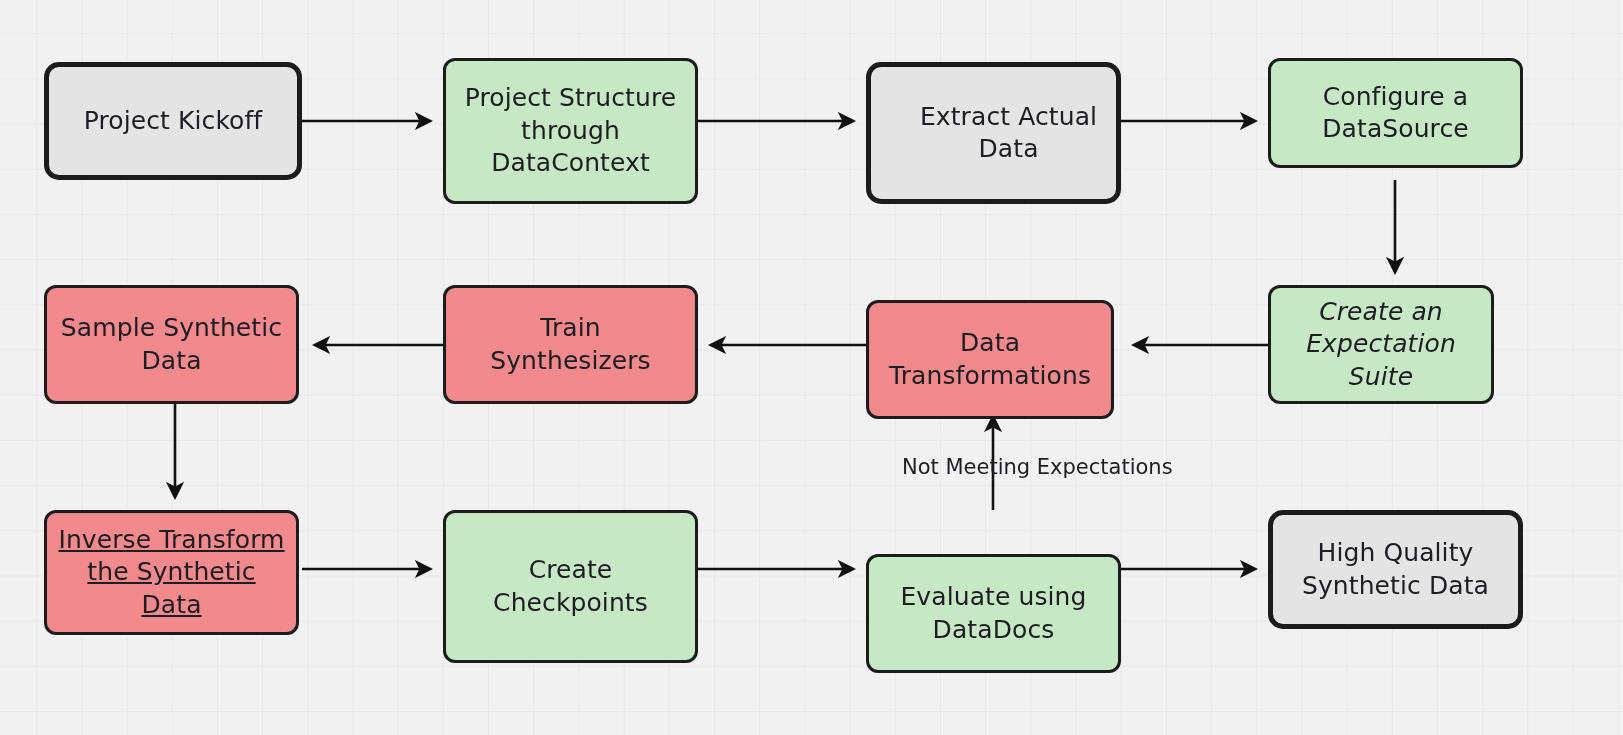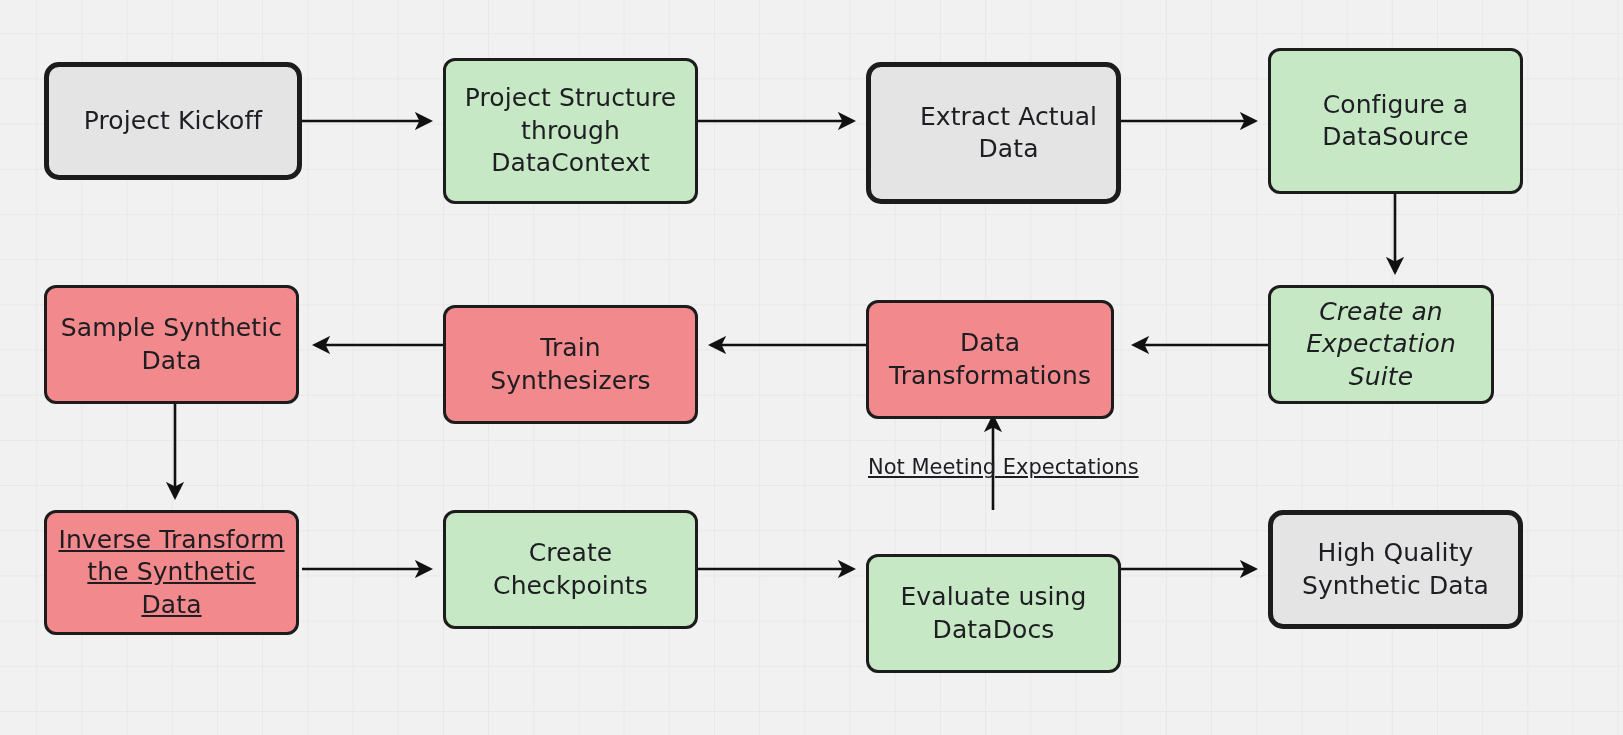--- a/index.html
+++ b/index.html
@@ -95,45 +95,45 @@
   <div id="nodes-group">
       <div class="node gray" style="left: 44px; top: 62px; width: 258px; height: 118px;">
         <span>Project Kickoff</span>
       </div>
       <div class="node green" style="left: 443px; top: 58px; width: 255px; height: 146px;">
         <span>Project Structure through DataContext</span>
       </div>
       <div class="node gray" style="left: 866px; top: 62px; width: 255px; height: 142px; padding-left: 40px;">
         <span>Extract Actual Data</span>
       </div>
-      <div class="node green" style="left: 1268px; top: 48px; width: 255px; height: 146px;">
+      <div class="node green" style="left: 1268px; top: 58px; width: 255px; height: 110px;">
         <span>Configure a DataSource</span>
       </div>
       <div class="node green" style="left: 1268px; top: 285px; width: 226px; height: 119px; font-style: italic;">
         <span>Create an Expectation Suite</span>
       </div>
       <div class="node red" style="left: 866px; top: 275px; width: 248px; height: 119px; margin-top: 25px;">
         <span>Data Transformations</span>
       </div>
-      <div class="node red" style="left: 443px; top: 285px; width: 255px; height: 119px; margin-top: 20px;">
+      <div class="node red" style="left: 443px; top: 285px; width: 255px; height: 119px;">
         <span>Train Synthesizers</span>
       </div>
       <div class="node red" style="left: 44px; top: 285px; width: 255px; height: 119px;">
         <span>Sample Synthetic Data</span>
       </div>
       <div class="node red" style="left: 44px; top: 510px; width: 255px; height: 125px; text-decoration: underline;">
         <span>Inverse Transform the Synthetic Data</span>
       </div>
-      <div class="node green" style="left: 443px; top: 510px; width: 255px; height: 119px;">
+      <div class="node green" style="left: 443px; top: 510px; width: 255px; height: 153px;">
         <span>Create Checkpoints</span>
       </div>
       <div class="node green" style="left: 866px; top: 510px; width: 255px; height: 119px; margin-top: 44px;">
         <span>Evaluate using DataDocs</span>
       </div>
       <div class="node gray" style="left: 1268px; top: 510px; width: 255px; height: 119px; text-align: center;">
         <span>High Quality Synthetic Data</span>
       </div>
     </div>
   <div id="labels-group">
-      <div class="edge-label" style="left: 868px; top: 455px; text-decoration: underline;">Not Meeting Expectations</div>
+      <div class="edge-label" style="left: 902px; top: 455px;">Not Meeting Expectations</div>
     </div>
 
 </div>
 
 </body></html>

